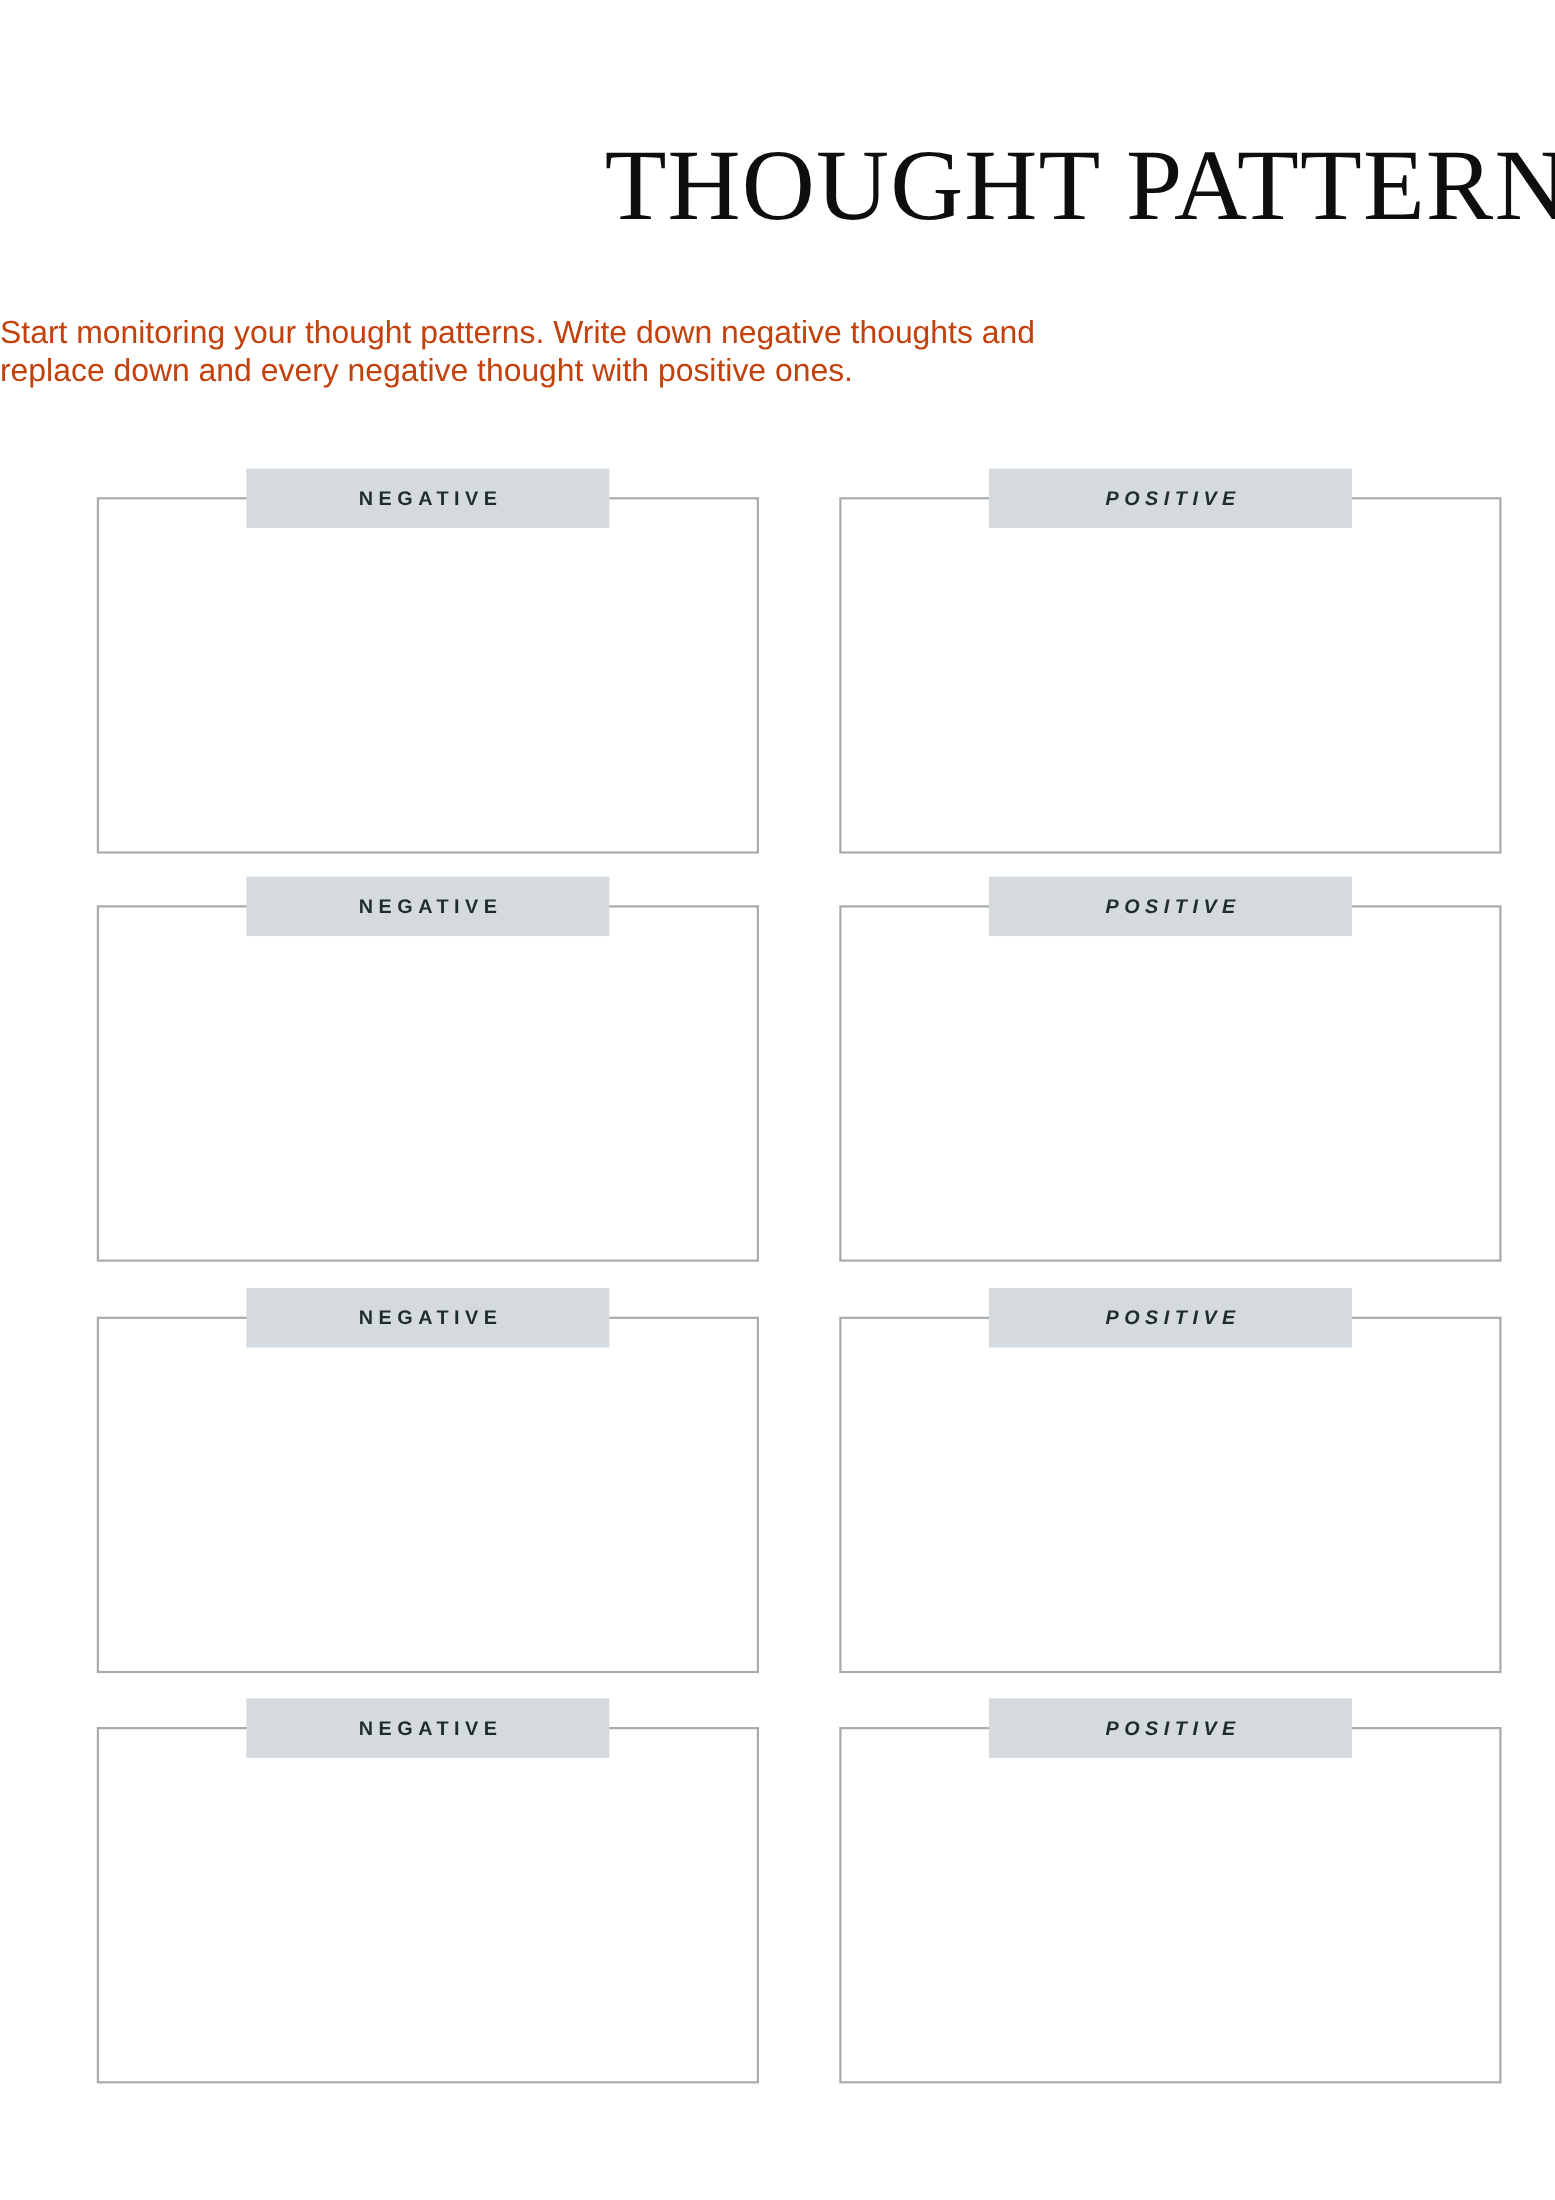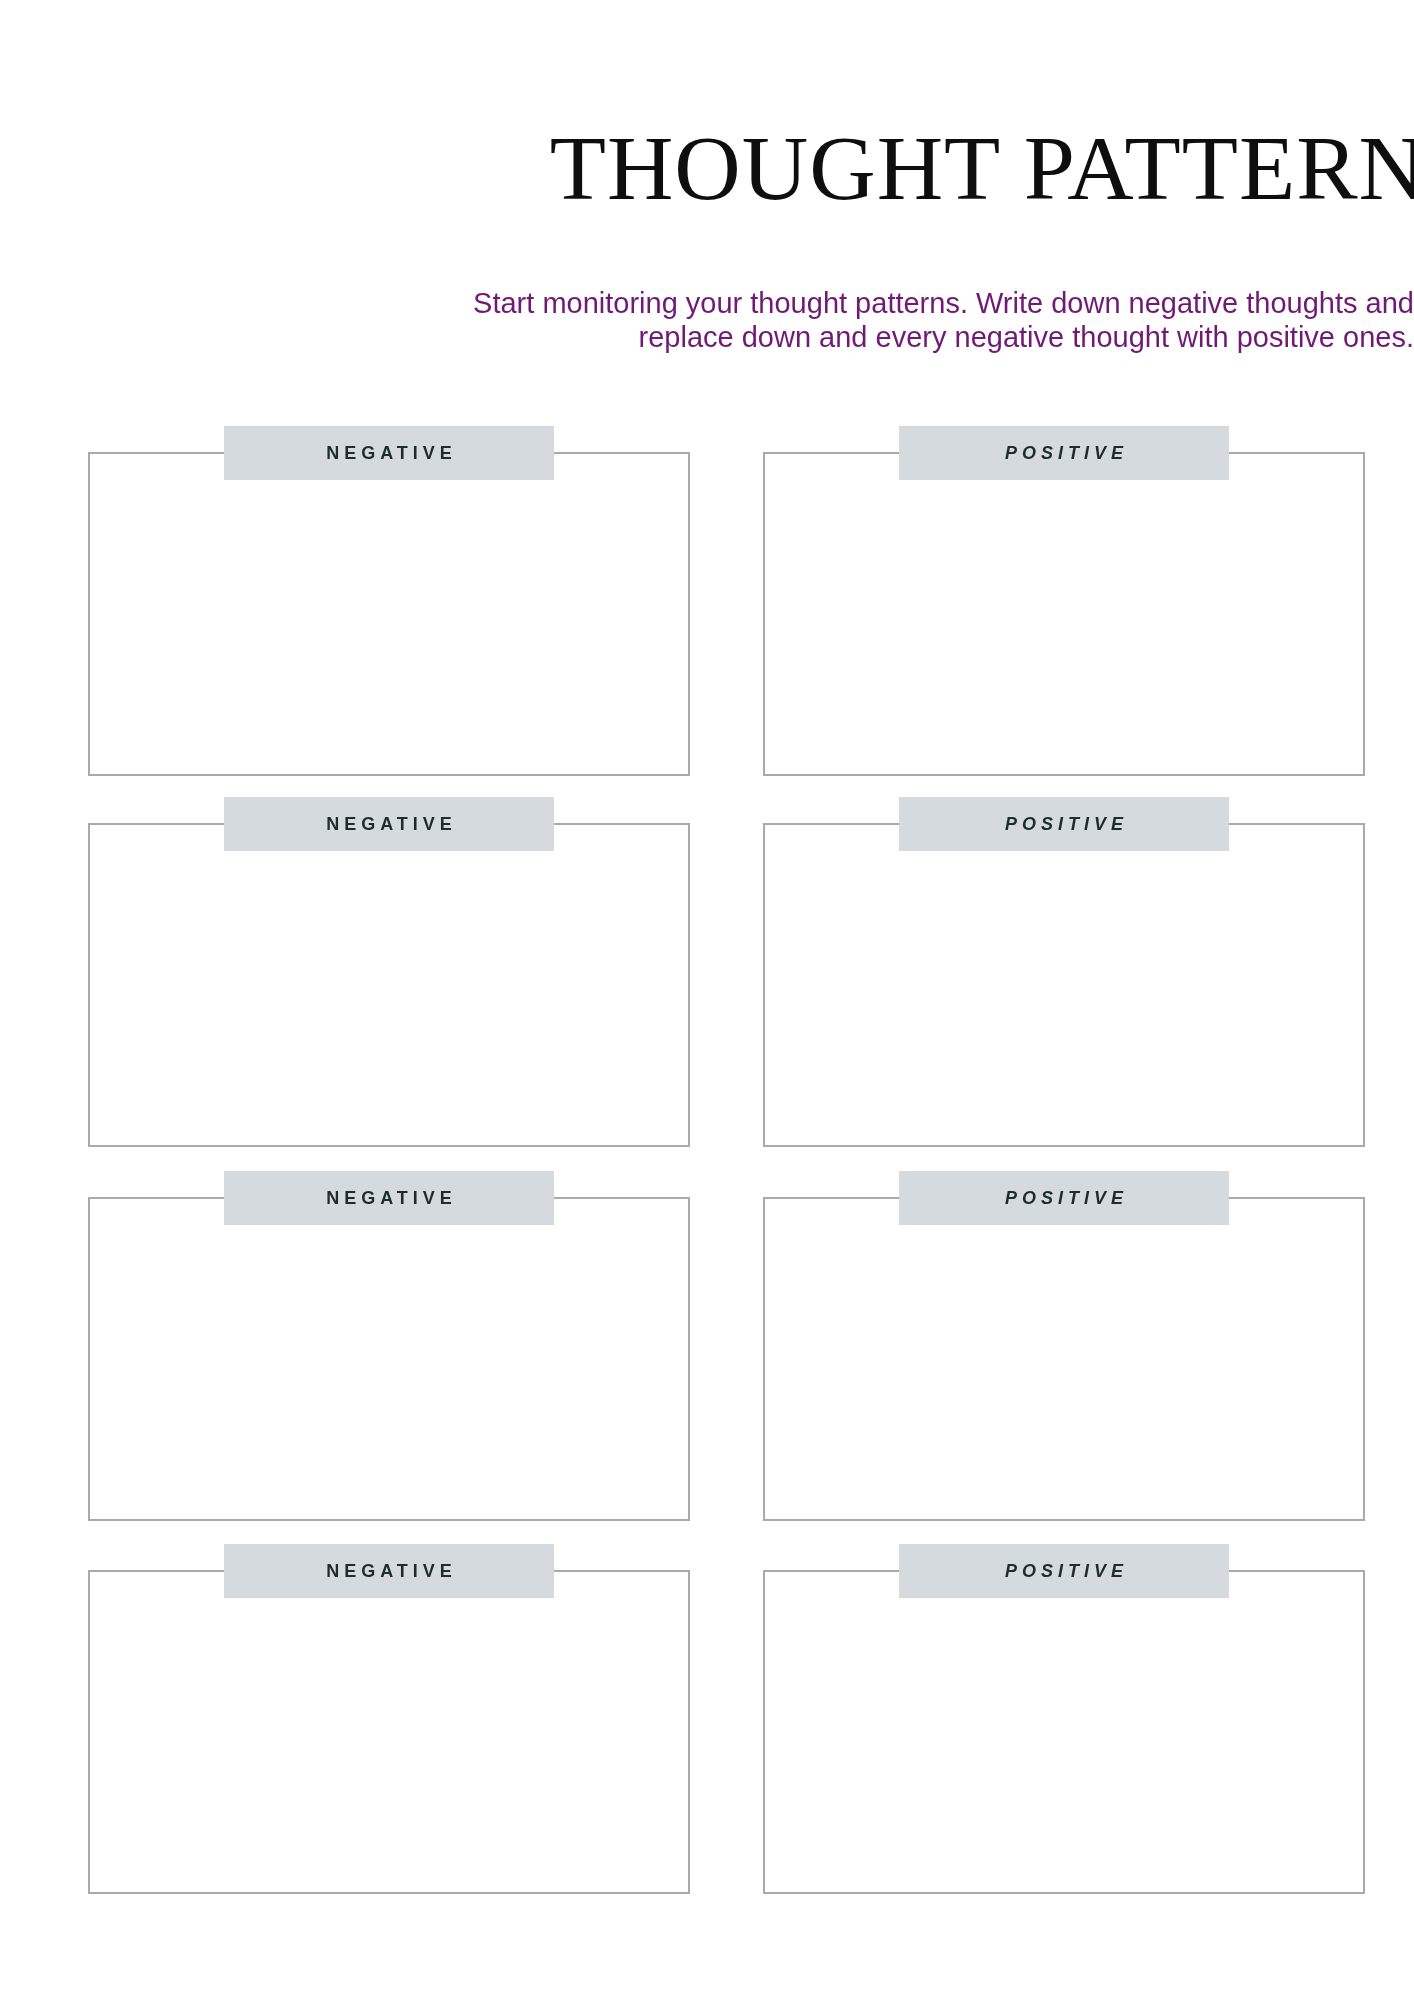--- a/index.html
+++ b/index.html
@@ -29,25 +29,25 @@
     letter-spacing: 1px;
     color: #0e0e0e;
     white-space: nowrap;
   }
   .subtitle {
     position: absolute;
     top: 286px;
     left: 0;
     width: 100%;
     margin: 0;
-    text-align: right;
+    text-align: left;
     font-family: "Liberation Sans", sans-serif;
     font-size: 29px;
     line-height: 34px;
-    color: #701a75;
+    color: #c2410c;
   }
   .grid { position: absolute; inset: 0; }
   .box {
     position: absolute;
     width: 602px;
     height: 324px;
     box-sizing: border-box;
     border: 2px solid #a9aaab;
     background: #ffffff;
   }

